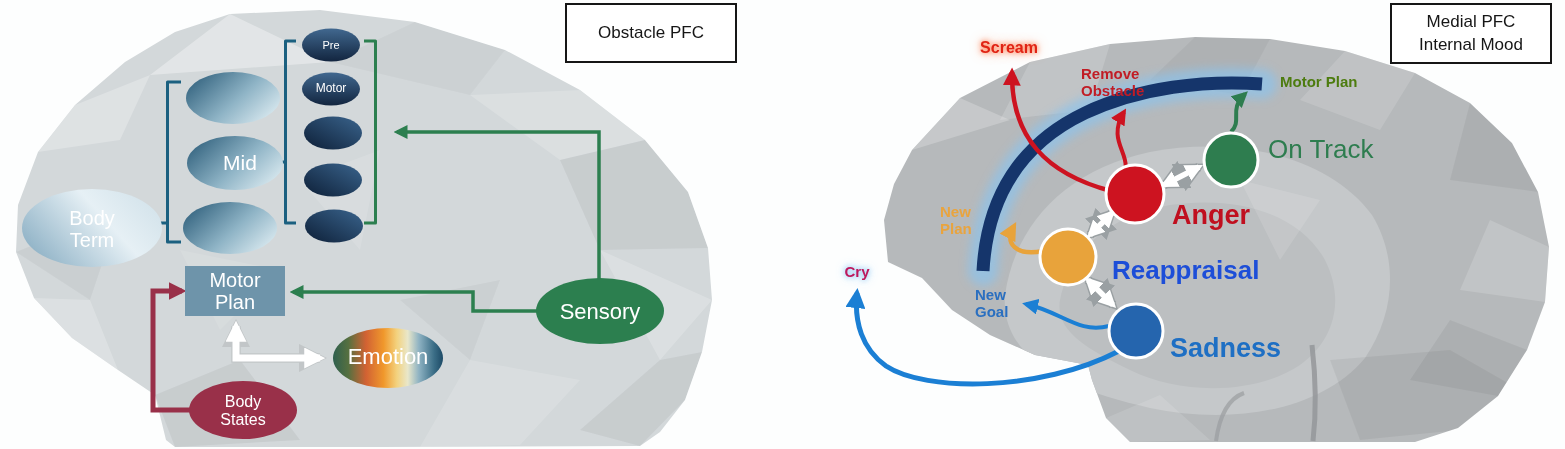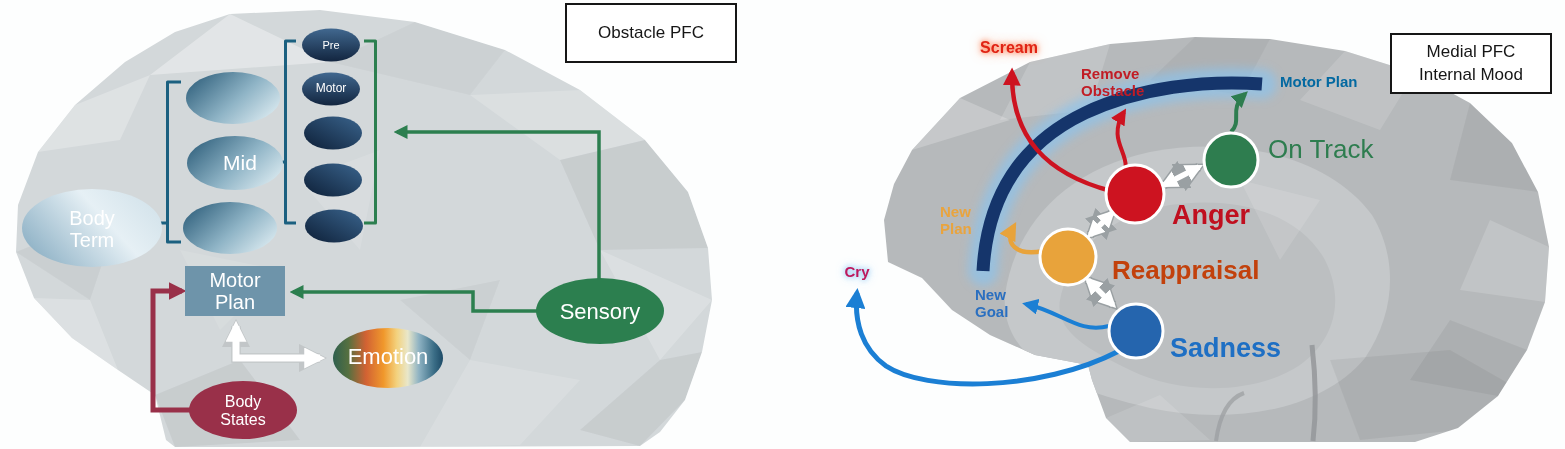--- a/index.html
+++ b/index.html
@@ -23,24 +23,24 @@
   .t-longterm{left:92px;top:229px;font-size:20px;}
   .t-motorplan{left:235px;top:291px;font-size:20px;}
   .t-emotion{left:388px;top:357px;font-size:22px;}
   .t-bodystates{left:243px;top:411px;font-size:16px;}
   .t-sensory{left:600px;top:312px;font-size:22px;}
   
   .t-scream{left:1006px;top:48px;font-size:16px;font-weight:bold;color:#e02314;
     text-shadow:0 0 5px rgba(255,110,60,.95),0 0 11px rgba(255,130,80,.75);padding-left:6px;}
   .t-removeobstacle{left:1081px;top:83px;font-size:15px;font-weight:600;color:#c11c25;
     transform:translate(0,-50%);text-align:left;}
-  .t-motorplan-r{left:1280px;top:82px;font-size:15px;font-weight:600;color:#0369a1;transform:translate(0,-50%);text-align:left;}
+  .t-motorplan-r{left:1280px;top:82px;font-size:15px;font-weight:600;color:#4d7c0f;transform:translate(0,-50%);text-align:left;}
   .t-ontrack{left:1268px;top:150px;font-size:26px;font-weight:normal;color:#2e7d4f;transform:translate(0,-50%);text-align:left;}
   .t-anger{left:1172px;top:215px;font-size:27px;font-weight:bold;color:#c00f1f;transform:translate(0,-50%);text-align:left;}
-  .t-reappraisal{left:1112px;top:271px;font-size:26px;font-weight:bold;color:#c2410c;transform:translate(0,-50%);text-align:left;}
+  .t-reappraisal{left:1112px;top:271px;font-size:26px;font-weight:bold;color:#1d4ed8;transform:translate(0,-50%);text-align:left;}
   .t-sadness{left:1170px;top:348px;font-size:27px;font-weight:bold;color:#1e6fc4;transform:translate(0,-50%);text-align:left;}
   .t-newplan{left:940px;top:221px;font-size:15px;font-weight:bold;color:#e9a43e;transform:translate(0,-50%);text-align:left;}
   .t-newgoal{left:975px;top:304px;font-size:15px;font-weight:bold;color:#2a6fc0;transform:translate(0,-50%);text-align:left;}
   .t-cry{left:857px;top:272px;font-size:15px;font-weight:bold;color:#be185d;
     text-shadow:0 0 5px rgba(130,195,245,.95),0 0 10px rgba(130,195,245,.8);}
   .line{display:block;}
 </style>
 </head>
 <body>
 
@@ -258,19 +258,19 @@
     <div class="lbl t-newplan">
       <span class="line">New</span>
       <span class="line">Plan</span>
     </div>
     <div class="lbl t-newgoal">
       <span class="line">New</span>
       <span class="line">Goal</span>
     </div>
     <div class="lbl t-cry">Cry</div>
 
-    <div class="titlebox" style="left:1390px;top:3px;width:158px;height:57px;margin-top:30px;">
+    <div class="titlebox" style="left:1390px;top:3px;width:158px;height:57px;">
       <span class="line">Medial PFC</span>
       <span class="line">Internal Mood</span>
     </div>
   </section>
 
 </div>
 
 </body></html>

